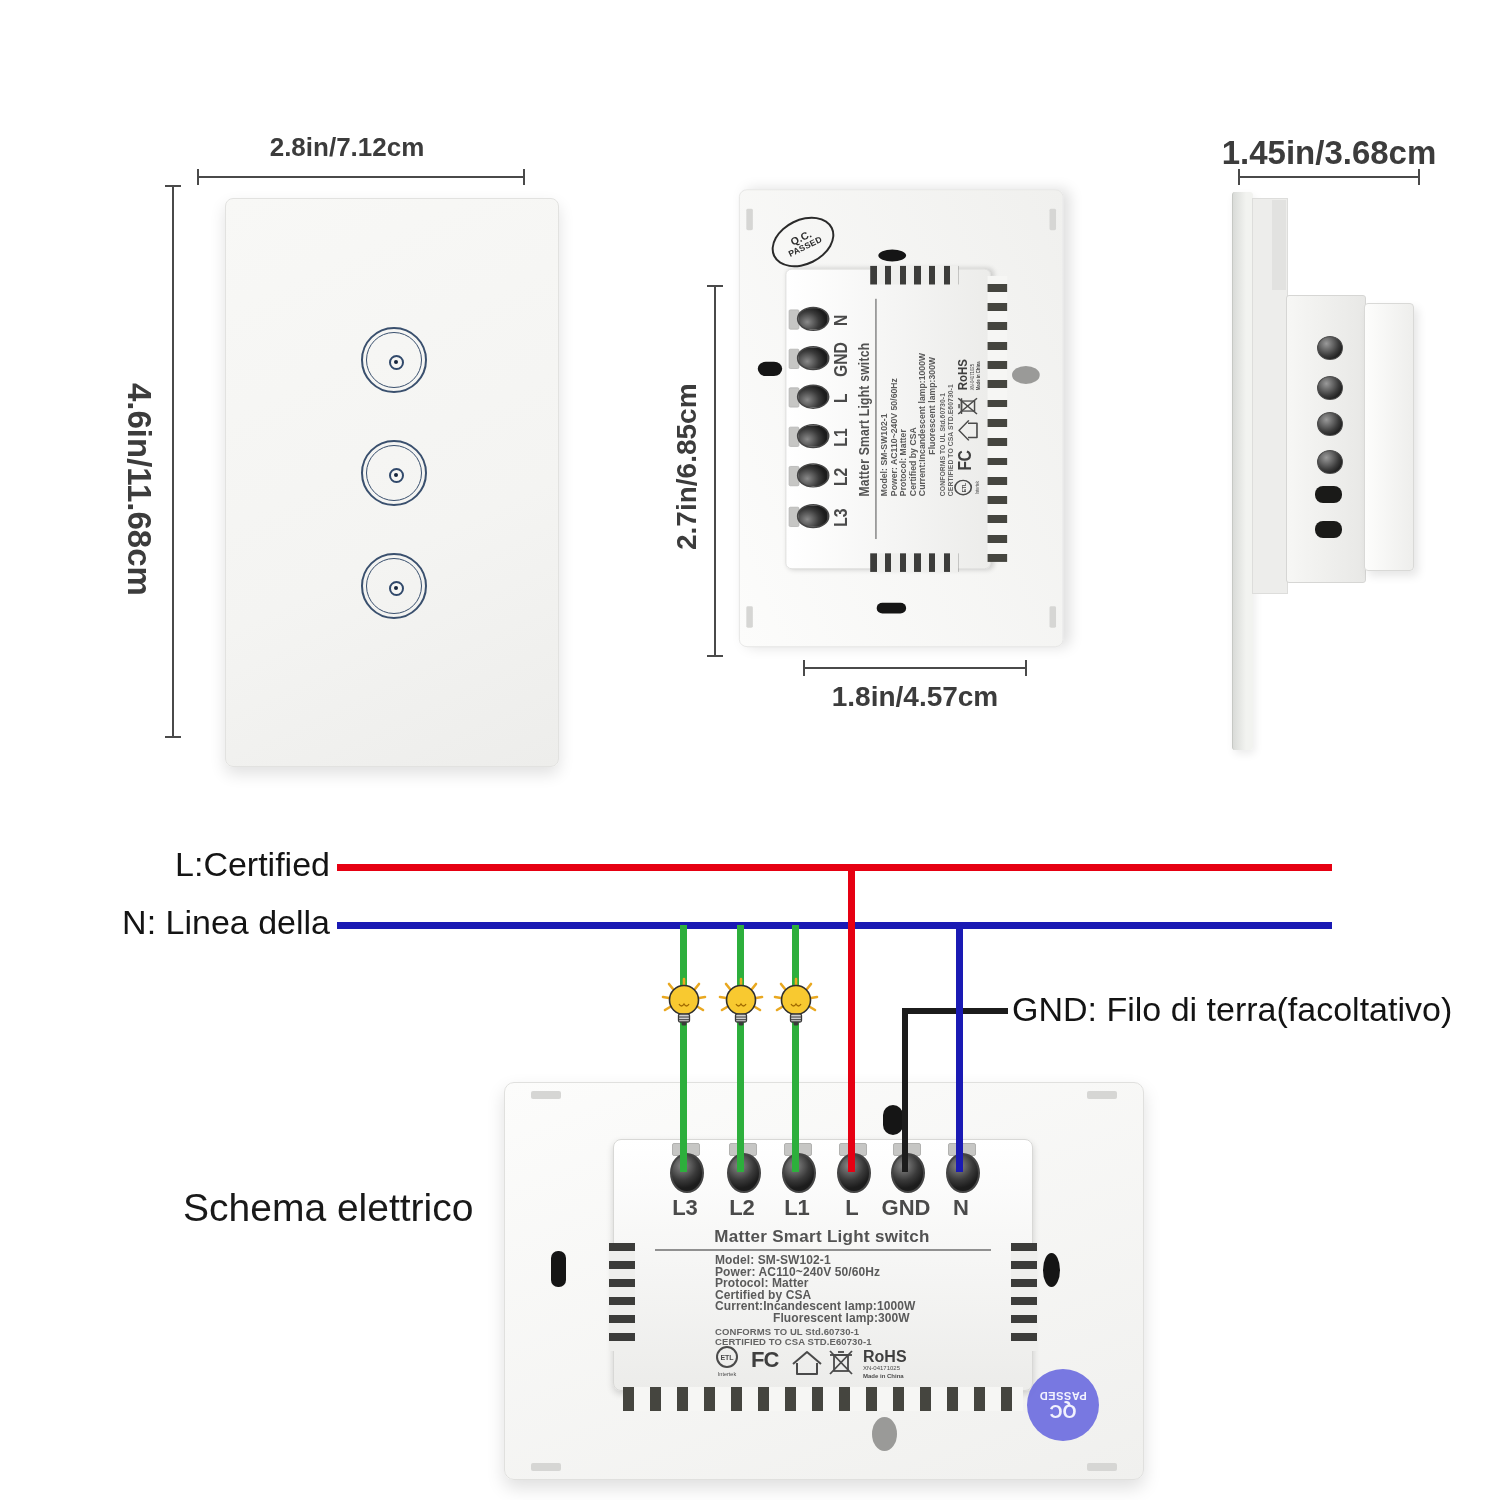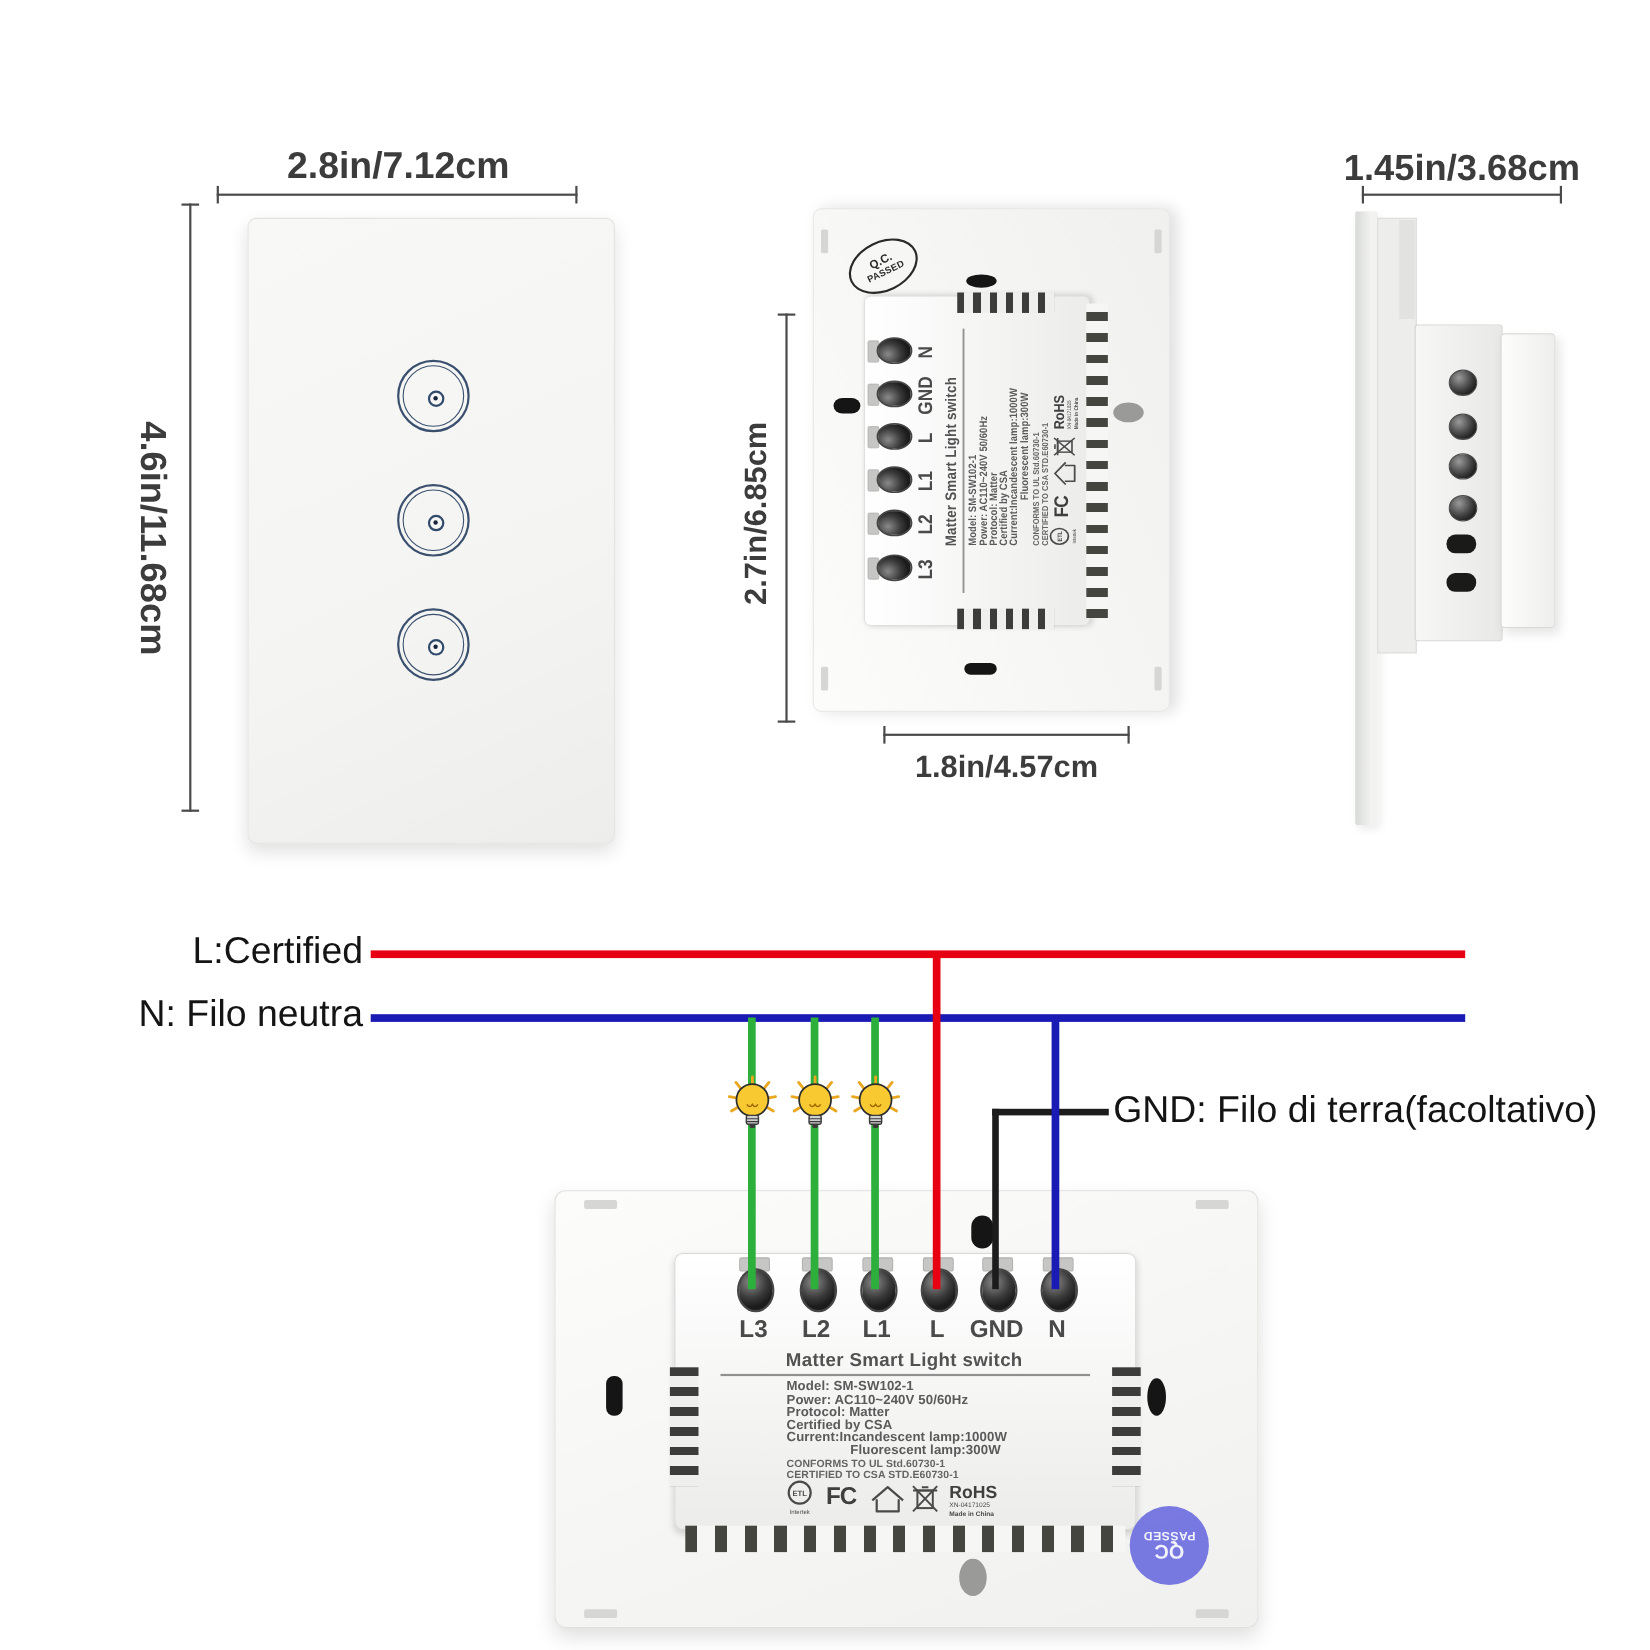--- a/index.html
+++ b/index.html
@@ -86,21 +86,21 @@
   .legend-label{position:absolute;font-size:34px;color:#141414;white-space:nowrap;z-index:4;}
   .bulb{position:absolute;z-index:5;}
   .schema-caption{position:absolute;left:183px;top:1186px;font-size:39px;line-height:44px;color:#191919;z-index:4;}
   .bottom-backview-wrap{position:absolute;left:504px;top:1082px;width:638px;height:396px;z-index:1;}
 </style>
 </head>
 <body>
 
 <div id="canvas">
 
-  <div class="dim-text" style="left:212px;top:132px;width:300px;font-size:34px;">2.8in/7.12cm</div>
+  <div class="dim-text" style="left:197px;top:132px;width:300px;font-size:26px;">2.8in/7.12cm</div>
   <div class="dim-h" style="left:197px;top:176px;width:328px;"></div>
   <div class="dim-text" style="left:61px;top:446px;width:160px;height:34px;font-size:33px;transform:rotate(90deg);">4.6in/11.68cm</div>
   <div class="dim-v" style="left:172px;top:185px;height:553px;"></div>
 
   <div class="front-panel">
     <div class="touch-circle" style="top:128px;">
         <span class="touch-dot"></span>
       </div>
     <div class="touch-circle" style="top:241px;">
         <span class="touch-dot"></span>
@@ -197,21 +197,21 @@
     <div class="side-screw" style="top:336px;"></div>
     <div class="side-screw" style="top:376px;"></div>
     <div class="side-screw" style="top:412px;"></div>
     <div class="side-screw" style="top:450px;"></div>
     <div class="side-slot" style="top:486px;"></div>
     <div class="side-slot" style="top:521px;"></div>
   </div>
 
   <div class="legend-label" style="left:80px;top:845px;width:250px;text-align:right;">L:Certified</div>
   <div class="wire" style="left:337px;top:864px;width:995px;height:7px;background:#e60012;"></div>
-  <div class="legend-label" style="left:60px;top:903px;width:270px;text-align:right;">N: Filo neutra</div>
+  <div class="legend-label" style="left:60px;top:903px;width:270px;text-align:right;">N: Linea della</div>
   <div class="wire" style="left:337px;top:922px;width:995px;height:7px;background:#1a1ab4;"></div>
   <div class="legend-label" style="left:1012px;top:990px;">GND: Filo di terra(facoltativo)</div>
 
   <div class="wire" style="left:680px;top:925px;width:7px;height:247px;background:#2daf3c;"></div>
   <div class="wire" style="left:737px;top:925px;width:7px;height:247px;background:#2daf3c;"></div>
   <div class="wire" style="left:792px;top:925px;width:7px;height:247px;background:#2daf3c;"></div>
   <div class="wire" style="left:848px;top:866px;width:7px;height:306px;background:#e60012;"></div>
   <div class="wire" style="left:902px;top:1008px;width:106px;height:6px;background:#1c1c1c;"></div>
   <div class="wire" style="left:902px;top:1008px;width:6px;height:164px;background:#1c1c1c;"></div>
   <div class="wire" style="left:956px;top:924px;width:7px;height:248px;background:#1a1ab4;"></div>
@@ -262,20 +262,21 @@
     </g>
     <circle cx="27" cy="23" r="14.5" fill="#f8c930" stroke="#2e2e2e" stroke-width="1.6"></circle>
     <path d="M22,27 q2.5,4 5,0 q2.5,4 5,0" fill="none" stroke="#a06a00" stroke-width="1.4"></path>
     <rect x="21.5" y="37" width="11" height="8" rx="1.5" fill="#cfcfcf" stroke="#3a3a3a" stroke-width="1.3"></rect>
     <line x1="21.5" y1="40" x2="32.5" y2="40" stroke="#3a3a3a" stroke-width="1"></line>
     <line x1="21.5" y1="42.7" x2="32.5" y2="42.7" stroke="#3a3a3a" stroke-width="1"></line>
     <rect x="24.5" y="45" width="5" height="3.5" rx="1.5" fill="#3a3a3a"></rect>
   </svg>
 
   <div class="schema-caption">
+    <div>Schema elettrico</div>
   </div>
 
   <div class="bottom-backview-wrap">
     <div class="backview">
       <div class="bv-tab" style="left:26px;top:8px;"></div>
       <div class="bv-tab" style="left:582px;top:8px;"></div>
       <div class="bv-tab" style="left:26px;top:380px;"></div>
       <div class="bv-tab" style="left:582px;top:380px;"></div>
       <div class="bv-keyhole"></div>
       <div class="bv-pill-left"></div>

